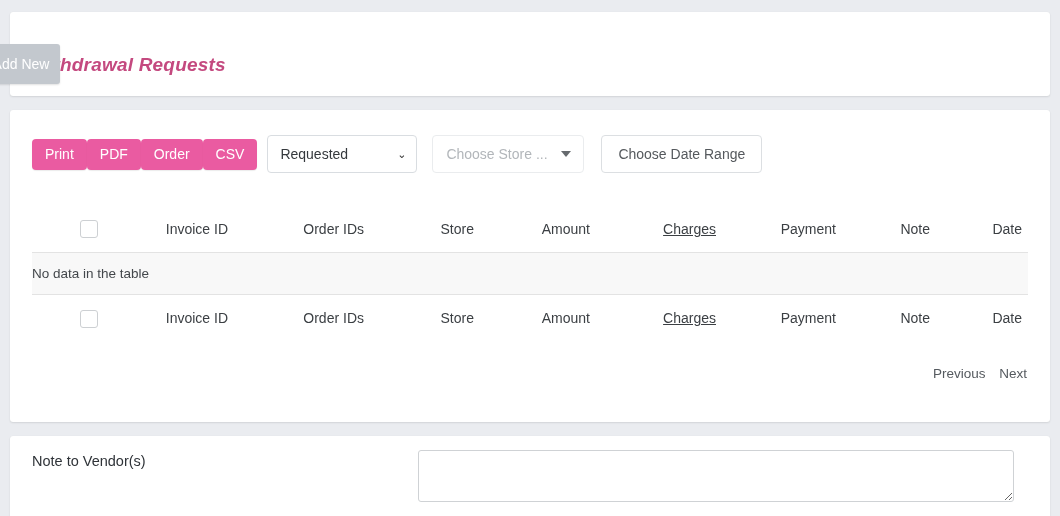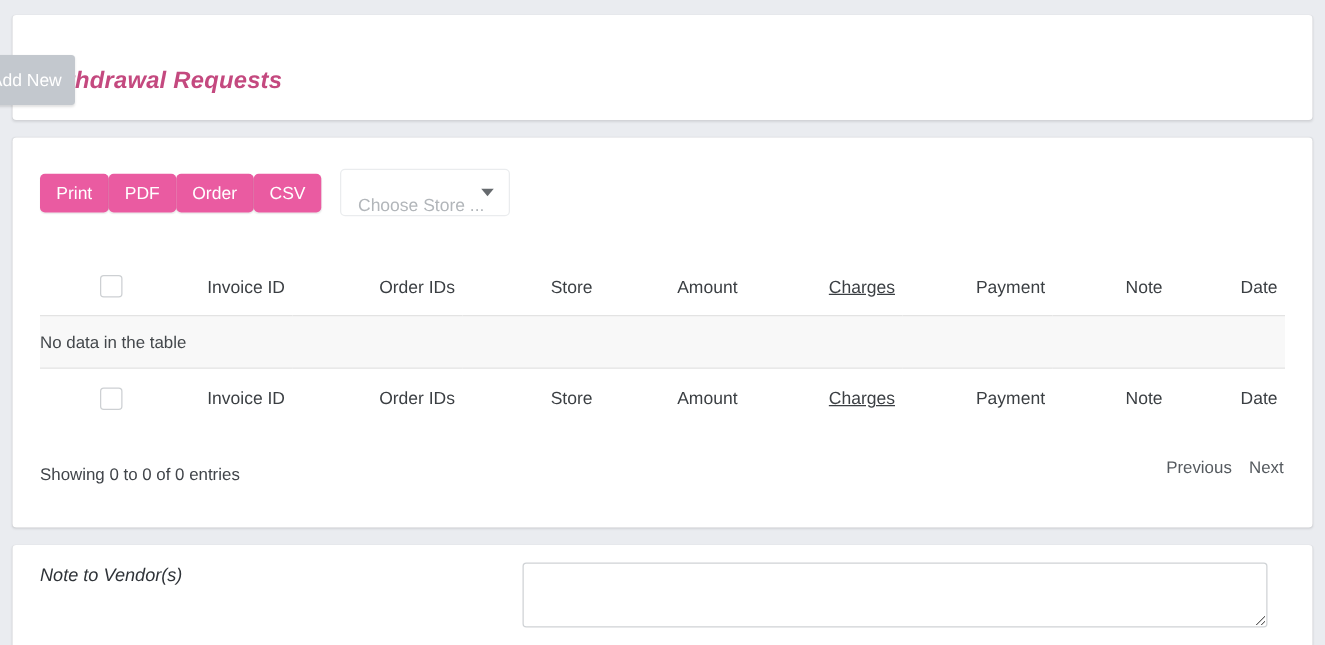--- a/index.html
+++ b/index.html
@@ -93,28 +93,28 @@
     position: absolute;
     right: 11px; top: 50%;
     transform: translateY(-50%);
     pointer-events: none;
     color: #333;
     font-size: 11px;
     line-height: 1;
   }
   .store-select {
     height: 38px;
-    width: 136px;
+    width: 152px;
     margin-left: 15px;
     border: 1px solid #eaecee;
     border-radius: 4px;
     background: #ffffff;
     position: relative;
     display: flex;
-    align-items: flex-end;
+    align-items: center;
     cursor: pointer;
   }
   .store-select .ph {
     color: #b2b6ba;
     font-size: 14px;
     padding-left: 13px;
   }
   .store-select .tri {
     position: absolute;
     right: 12px; top: 50%;
@@ -202,21 +202,20 @@
   .paging span {
     padding: 3px 5px;
     cursor: pointer;
   }
 
   
   .note-label {
     position: absolute;
     left: 22px; top: 17px;
     font-size: 14.5px;
-    font-style: italic;
     color: #2f3338;
   }
   .note-area {
     position: absolute;
     left: 408px; top: 14px;
     width: 596px; height: 52px;
     border: 1px solid #cfd2d5;
     border-radius: 3px;
     background: #fff;
     resize: both;
@@ -238,26 +237,33 @@
   <button class="add-new-btn">Add New</button>
 
   <div class="card" id="table-card">
 
     <div class="toolbar">
       <button class="btn-pink">Print</button>
       <button class="btn-pink">PDF</button>
       <button class="btn-pink">Order</button>
       <button class="btn-pink">CSV</button>
 
+      <span class="select-wrap">
+        <select class="select-status">
+          <option>Requested</option>
+        </select>
+        <span class="caret">⌄</span>
+      </span>
 
       <div class="store-select">
         <span class="ph">Choose Store ...</span>
         <span class="tri"></span>
       </div>
 
+      <button class="date-btn">Choose Date Range</button>
     </div>
 
     <table class="dtable">
       <thead>
         <tr>
           <th class="col-chk">
             <span class="chk"></span>
           </th>
           <th class="col-inv">Invoice ID</th>
           <th class="col-order">Order IDs</th>
@@ -284,21 +290,20 @@
           <th class="col-store">Store</th>
           <th class="col-amount">Amount</th>
           <th class="col-charge">Charges</th>
           <th class="col-pay">Payment</th>
           <th class="col-note">Note</th>
           <th class="col-date">Date</th>
         </tr>
       </tfoot>
     </table>
 
-    <div class="tbl-info">Showing 0 to 0 of 0 entries</div>
 
     <div class="paging">
       <span>Previous</span>
       <span>Next</span>
     </div>
   </div>
 
   <div class="card" id="note-card">
     <div class="note-label">Note to Vendor(s)</div>
     <textarea class="note-area" placeholder="" style=""></textarea>

